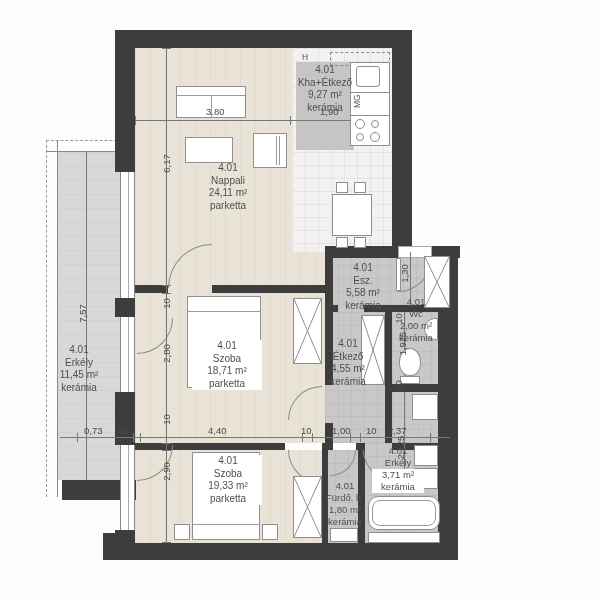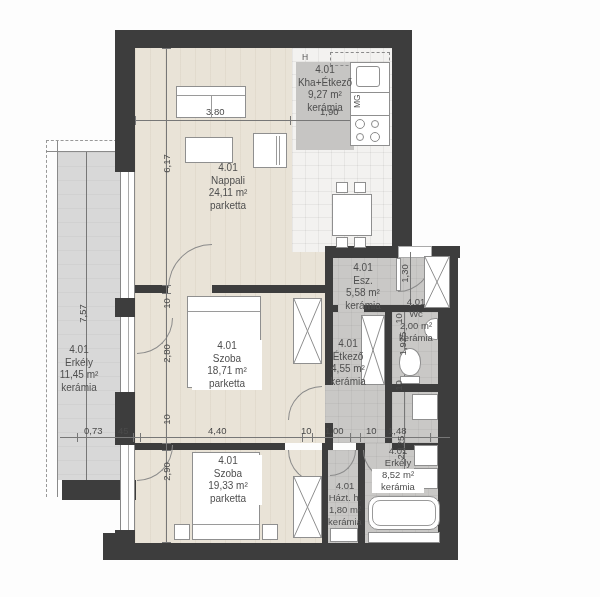--- a/index.html
+++ b/index.html
@@ -240,28 +240,28 @@
     <div>kerámia</div>
   </div>
   <div class="rlabel whitebg" style="left:194px;top:455px;width:68px">
     <div class="b">4.01</div>
     <div class="b">Szoba</div>
     <div>19,33 m²</div>
     <div>parketta</div>
   </div>
   <div class="rlabel" style="left:322px;top:480px;width:46px;font-size:9.5px">
     <div class="b">4.01</div>
-    <div class="b">Házt. h.</div>
+    <div class="b">Fürdő. h.</div>
     <div>1,80 m²</div>
     <div>kerámia</div>
   </div>
   <div class="rlabel" style="left:372px;top:445px;width:52px;font-size:9.5px">
     <div class="b">4.01</div>
     <div class="b">Erkély</div>
-    <div class="whitebg">8,52 m²</div>
+    <div class="whitebg">3,71 m²</div>
     <div class="whitebg">kerámia</div>
   </div>
   <div class="rlabel" style="left:50px;top:344px;width:58px">
     <div class="b">4.01</div>
     <div class="b">Erkély</div>
     <div>11,45 m²</div>
     <div>kerámia</div>
   </div>
 
   <div class="dim" style="left:206px;top:106px">3.80</div>
@@ -269,22 +269,22 @@
   <div class="dim dimv" style="left:146px;top:158px;width:40px">6,17</div>
   <div class="dim dimv" style="left:146px;top:298px;width:40px">10</div>
   <div class="dim dimv" style="left:146px;top:348px;width:40px">2,80</div>
   <div class="dim dimv" style="left:146px;top:414px;width:40px">10</div>
   <div class="dim dimv" style="left:146px;top:466px;width:40px">2,90</div>
   <div class="dim dimv" style="left:62px;top:308px;width:40px">7,57</div>
   <div class="dim" style="left:84px;top:425px">0,73</div>
   <div class="dim" style="left:118px;top:425px">45</div>
   <div class="dim" style="left:208px;top:425px">4,40</div>
   <div class="dim" style="left:301px;top:425px">10</div>
-  <div class="dim" style="left:325px;top:425px">1,00</div>
+  <div class="dim" style="left:332px;top:425px">1,00</div>
   <div class="dim" style="left:366px;top:425px">10</div>
-  <div class="dim" style="left:388px;top:425px">1,48</div>
+  <div class="dim" style="left:388px;top:425px">2,37</div>
   <div class="dim dimv" style="left:384px;top:268px;width:40px">1,30</div>
   <div class="dim dimv" style="left:386px;top:313px;width:24px">10</div>
   <div class="dim dimv" style="left:380px;top:338px;width:44px">1,925</div>
   <div class="dim dimv" style="left:386px;top:380px;width:24px">10</div>
   <div class="dim dimv" style="left:378px;top:442px;width:44px">2,125</div>
 
 </div>
 
 </body></html>

